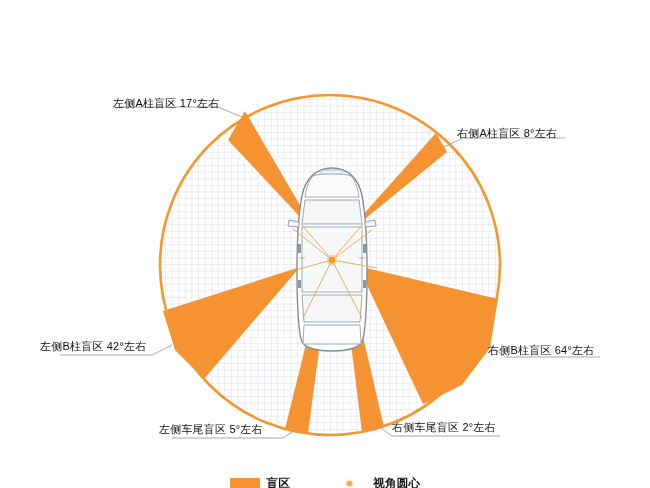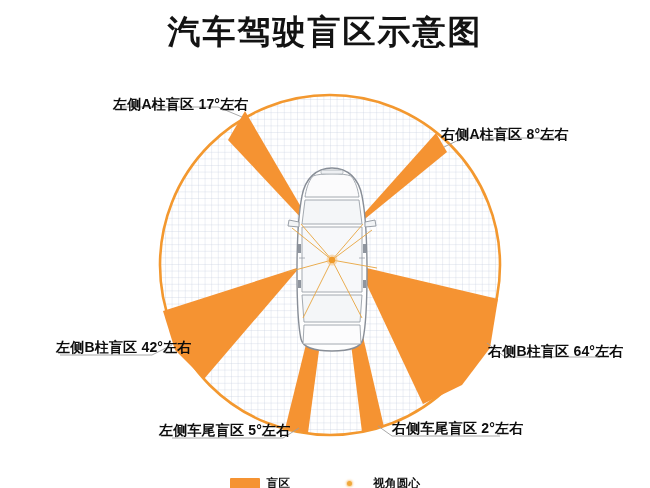--- a/index.html
+++ b/index.html
@@ -47,30 +47,30 @@
     width: 650px;
     height: 452px;
   }
   .stage svg {
     display: block;
   }
 
   
   .label {
     position: absolute;
-    font-size: 14px;
-    font-weight: 700;
+    font-size: 11px;
+    font-weight: 400;
     color: #0d0d0d;
     white-space: nowrap;
     letter-spacing: 0.2px;
     line-height: 1.1;
   }
   .label-l-a   { left: 113px; top: 97px;  }
-  .label-r-a   { left: 441px; top: 127px; }
-  .label-l-b   { left: 56px;  top: 340px; }
+  .label-r-a   { left: 457px; top: 127px; }
+  .label-l-b   { left: 40px;  top: 340px; }
   .label-r-b   { left: 488px; top: 344px; }
   .label-l-r   { left: 159px; top: 423px; }
   .label-r-r   { left: 392px; top: 421px; }
 
   
   .legend {
     position: absolute;
     left: 0;
     top: 456px;
     width: 650px;
@@ -124,21 +124,20 @@
     background-size: 7px 6px;
     border: 1px solid #b9c4d4;
     box-sizing: border-box;
   }
 </style>
 </head>
 <body>
 
 <div id="page-root">
 
-  <div class="title">汽车驾驶盲区示意图</div>
 
   <div class="stage">
     <svg width="650" height="452" viewBox="0 0 650 452" xmlns="http://www.w3.org/2000/svg">
       <defs>
 
         <pattern id="gridSmall" width="6.6" height="6.6" patternUnits="userSpaceOnUse">
           <path d="M6.6 0 L0 0 0 6.6" fill="none" stroke="#c9d3e1" stroke-width="0.7"></path>
         </pattern>
         <clipPath id="circleClip">
           <circle cx="330" cy="265" r="170"></circle>

